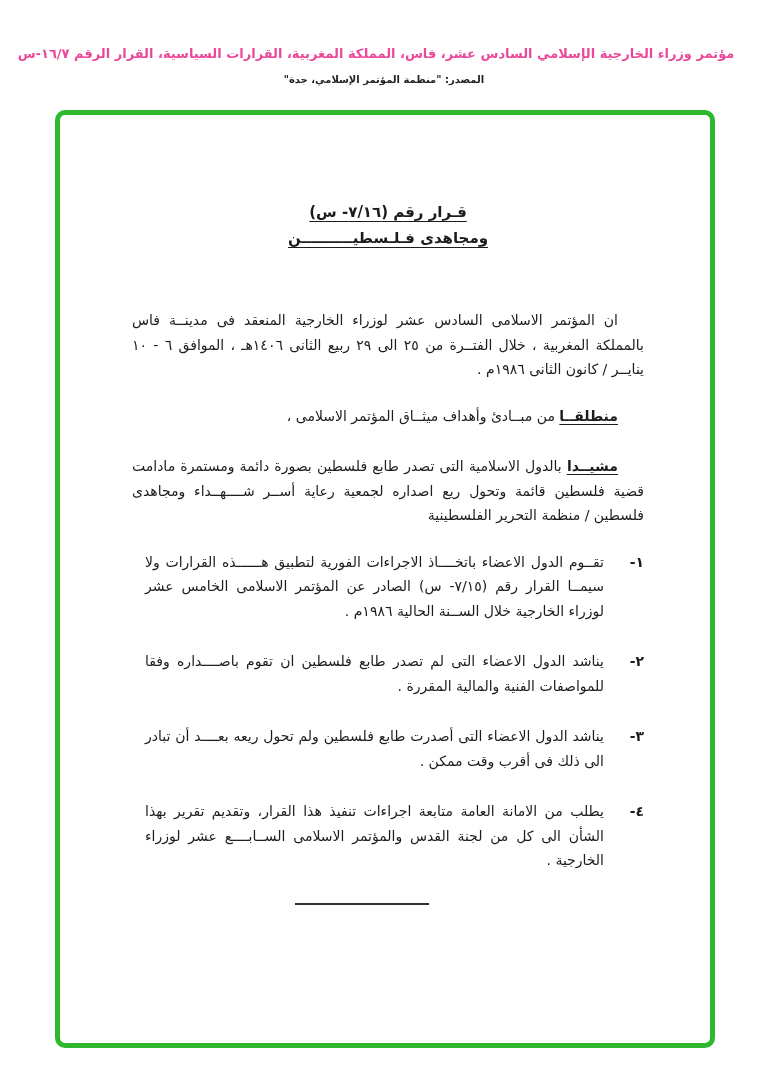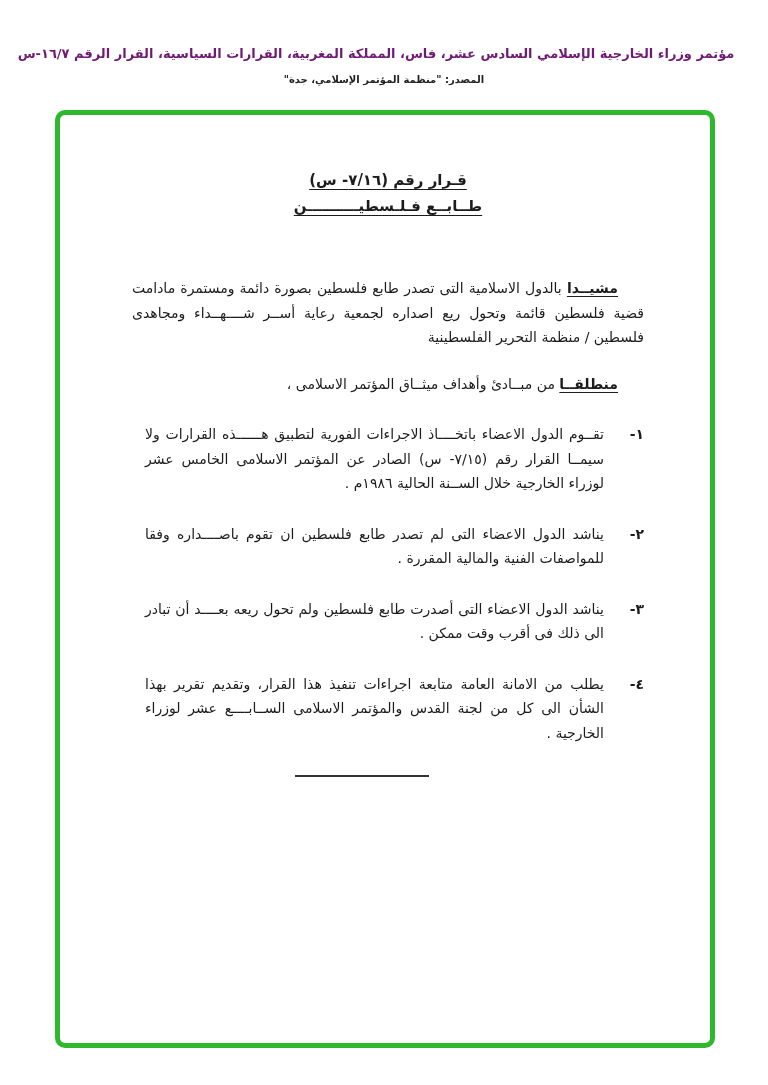--- a/index.html
+++ b/index.html
@@ -19,21 +19,21 @@
   
   .page-header {
     position: absolute;
     top: 46px;
     left: 4px;
     right: 20px;
     direction: rtl;
     text-align: center;
     font-size: 13px;
     font-weight: bold;
-    color: #701a75;
+    color: #ec4899;
     letter-spacing: 0.2px;
   }
   .source-line {
     position: absolute;
     top: 74px;
     left: 20px;
     right: 20px;
     direction: rtl;
     text-align: center;
     font-size: 10px;
@@ -51,21 +51,21 @@
     box-sizing: border-box;
     border: 5px solid #2eb82e;
     border-radius: 10px;
     background: #ffffff;
   }
 
   
   .doc-content {
     position: absolute;
     inset: 0;
-    padding: 53px 66px 0 72px;
+    padding: 85px 66px 0 72px;
     direction: rtl;
     font-size: 14px;
     line-height: 24.5px;
     text-align: justify;
     color: #1c1c1c;
   }
 
   .doc-title {
     text-align: center;
     margin-bottom: 58px;
@@ -122,30 +122,33 @@
 
 <div class="page-header">مؤتمر وزراء الخارجية الإسلامي السادس عشر، فاس، المملكة المغربية، القرارات السياسية، القرار الرقم ١٦/٧-س</div>
 
 <div class="source-line">المصدر:  "منظمة المؤتمر الإسلامي، جدة"</div>
 
 <div class="scan-frame">
   <div class="doc-content">
 
     <div class="doc-title">
       <div><span class="t-line">قـرار رقم (٧/١٦- س)</span></div>
-      <div class="t2"><span class="t-line">طــابــع فـلـسطيــــــــــن</span></div>
+      <div class="t2"><span class="t-line">ومجاهدى فـلـسطيــــــــــن</span></div>
     </div>
 
-
-    <p class="para p3">
-      <span class="lead">مشيــدا</span><span> بالدول الاسلامية التى تصدر طابع فلسطين بصورة دائمة ومستمرة مادامت قضية فلسطين قائمة وتحول ريع اصداره لجمعية رعاية أســر شــــهــداء ومجاهدى فلسطين / منظمة التحرير الفلسطينية</span>
+    <p class="para p1">
+      <span class="lead"></span><span>ان المؤتمر الاسلامى السادس عشر لوزراء الخارجية المنعقد فى مدينــة فاس بالمملكة المغربية ، خلال الفتــرة من ٢٥ الى ٢٩ ربيع الثانى ١٤٠٦هـ ، الموافق ٦ - ١٠ ينايــر / كانون الثانى ١٩٨٦م .</span>
     </p>
 
     <p class="para p2">
       <span class="lead">منطلقــا</span><span> من مبــادئ وأهداف ميثــاق المؤتمر الاسلامى ،</span>
+    </p>
+
+    <p class="para p3">
+      <span class="lead">مشيــدا</span><span> بالدول الاسلامية التى تصدر طابع فلسطين بصورة دائمة ومستمرة مادامت قضية فلسطين قائمة وتحول ريع اصداره لجمعية رعاية أســر شــــهــداء ومجاهدى فلسطين / منظمة التحرير الفلسطينية</span>
     </p>
 
 
     <div class="item">
       <span class="item-num">١-</span>
       <span class="item-text">تقــوم الدول الاعضاء باتخــــاذ الاجراءات الفورية لتطبيق هــــــذه القرارات ولا سيمــا القرار رقم (٧/١٥- س) الصادر عن المؤتمر الاسلامى الخامس عشر لوزراء الخارجية خلال الســنة الحالية ١٩٨٦م .</span>
     </div>
 
     <div class="item">
       <span class="item-num">٢-</span>

